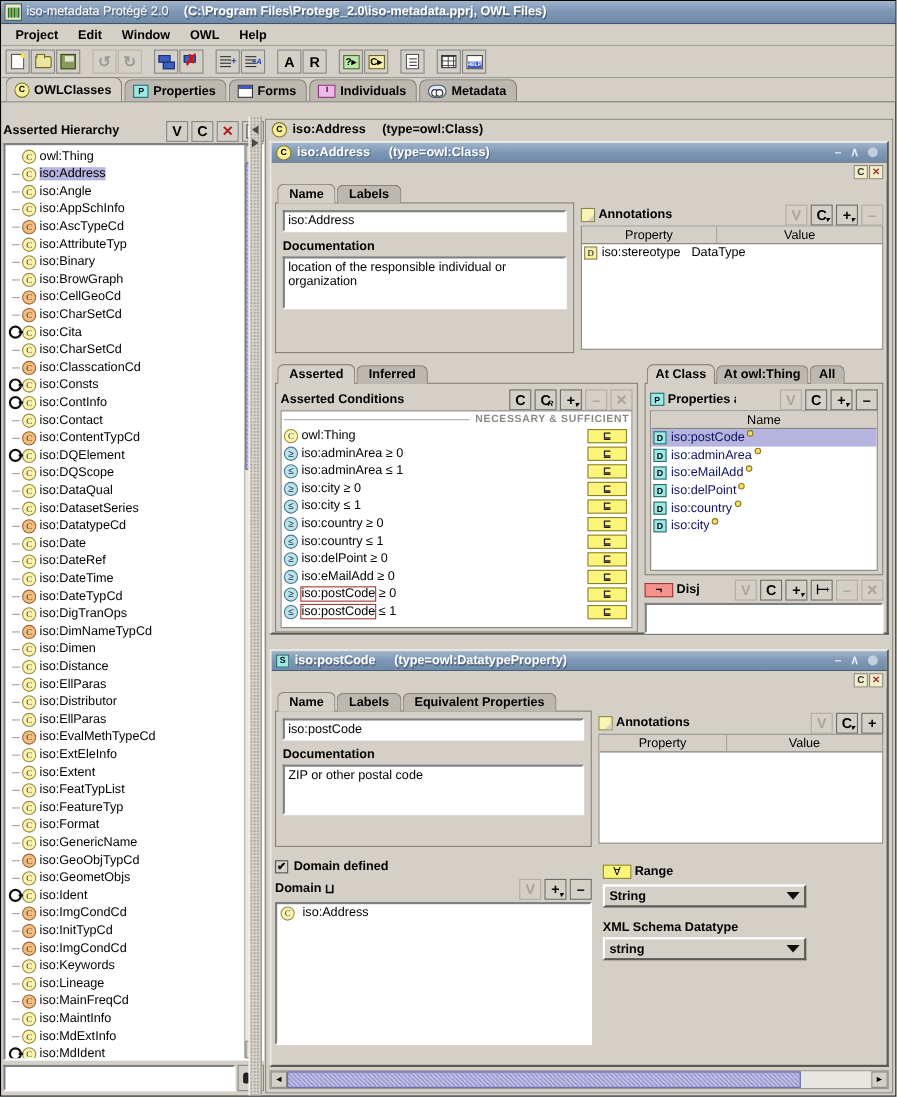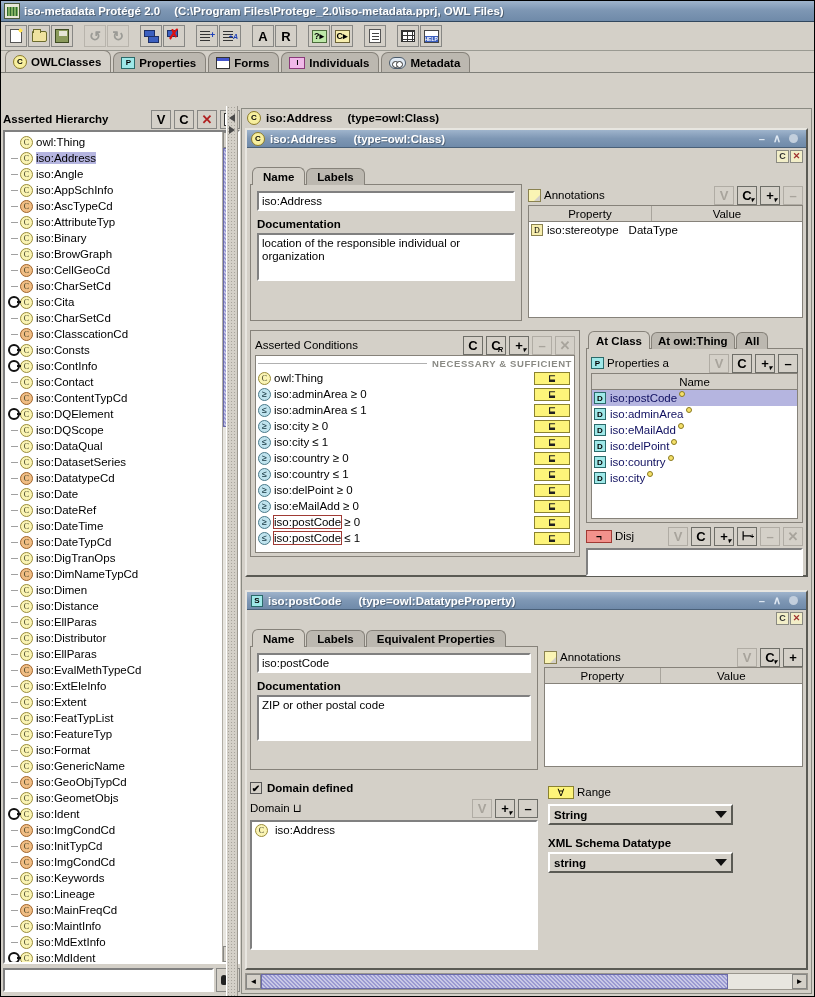--- a/index.html
+++ b/index.html
@@ -37,21 +37,21 @@
     overflow: hidden;
   }
   #titlebar .tb-icon::before {
     content: ""; position: absolute;
     left: 2px; top: 3px; width: 11px; height: 9px;
     background:
       repeating-linear-gradient(90deg, #2f6b2f 0 1px, transparent 1px 3px),
       #7fae5f;
   }
   #titlebar .tb-title {
-    color: #fff; font-weight: bold; font-size: 11.5px;
+    color: #fff; font-weight: normal; font-size: 11.5px;
     text-shadow: 1px 1px 0 rgba(0,0,0,.35);
     white-space: nowrap;
   }
   #titlebar .tb-path { font-weight: bold; padding-left: 14px; }
 
   
   #menubar {
     height: 20px; display: flex; align-items: center;
     background: #d4d0c8;
     border-bottom: 1px solid #9a9a92;
@@ -324,21 +324,21 @@
   .flabel{ font-weight:bold; font-size:11.5px; margin:7px 0 3px; }
   .tarea {
     width:100%; background:#fff; border:2px solid;
     border-color:#808080 #fff #fff #808080;
     font-size:11.5px; padding:2px 3px; resize:none; outline:none;
     font-family:"Liberation Sans",sans-serif; color:#000; line-height:13px;
   }
 
   
   .sechead{ display:flex; align-items:center; gap:3px; height:20px; }
-  .sechead .st{ font-weight:normal; font-size:11.5px; }
+  .sechead .st{ font-weight:bold; font-size:11.5px; }
   .sechead .spacer{ flex:1; }
   .hbtn{
     min-width:20px;height:19px;border:1px solid #6e6e68;background:#d4d0c8;
     display:flex;align-items:center;justify-content:center;
     font-weight:bold;font-size:13px;cursor:default;padding:0 2px;position:relative;
   }
   .hbtn.dis{border-color:#b0aca4;color:#a8a49c;}
   .hbtn .sub{font-size:7px;position:absolute;right:2px;bottom:0;}
 
   .note-ic{width:13px;height:13px;background:#faf4b4;border:1px solid #8a8250;position:relative;}
@@ -415,20 +415,27 @@
 <body>
 
 <div id="app">
 
   <div id="titlebar">
     <div class="tb-icon"></div>
     <div class="tb-title">iso-metadata  Protégé 2.0</div>
     <div class="tb-title tb-path">(C:\Program Files\Protege_2.0\iso-metadata.pprj, OWL Files)</div>
   </div>
 
+  <div id="menubar">
+    <div class="mi">Project</div>
+    <div class="mi">Edit</div>
+    <div class="mi">Window</div>
+    <div class="mi">OWL</div>
+    <div class="mi">Help</div>
+  </div>
 
   <div id="toolbar">
     <div class="tbtn">
         <span class="g-new"></span>
       </div>
     <div class="tbtn">
         <span class="g-open"></span>
       </div>
     <div class="tbtn">
         <span class="g-save"></span>
@@ -870,20 +877,24 @@
                   <span>iso:stereotype</span>
                   <span style="padding-left:6px">DataType</span>
                 </div>
               </div>
             </div>
           </div>
 
           <div style="display:flex; gap:6px; margin-top:6px; height:246px;">
 
             <div style="width:330px;">
+              <div class="cardtabs">
+                <div class="ctab active">Asserted</div>
+                <div class="ctab">Inferred</div>
+              </div>
               <div class="cardbox" style="height:227px; padding:4px;">
                 <div class="sechead">
                   <span class="st">Asserted Conditions</span>
                   <span class="spacer"></span>
                   <div class="hbtn">C</div>
                   <div class="hbtn">
                     <span>C</span>
                       <i class="sub" style="bottom:1px">R</i>
                     </div>
                   <div class="hbtn">

